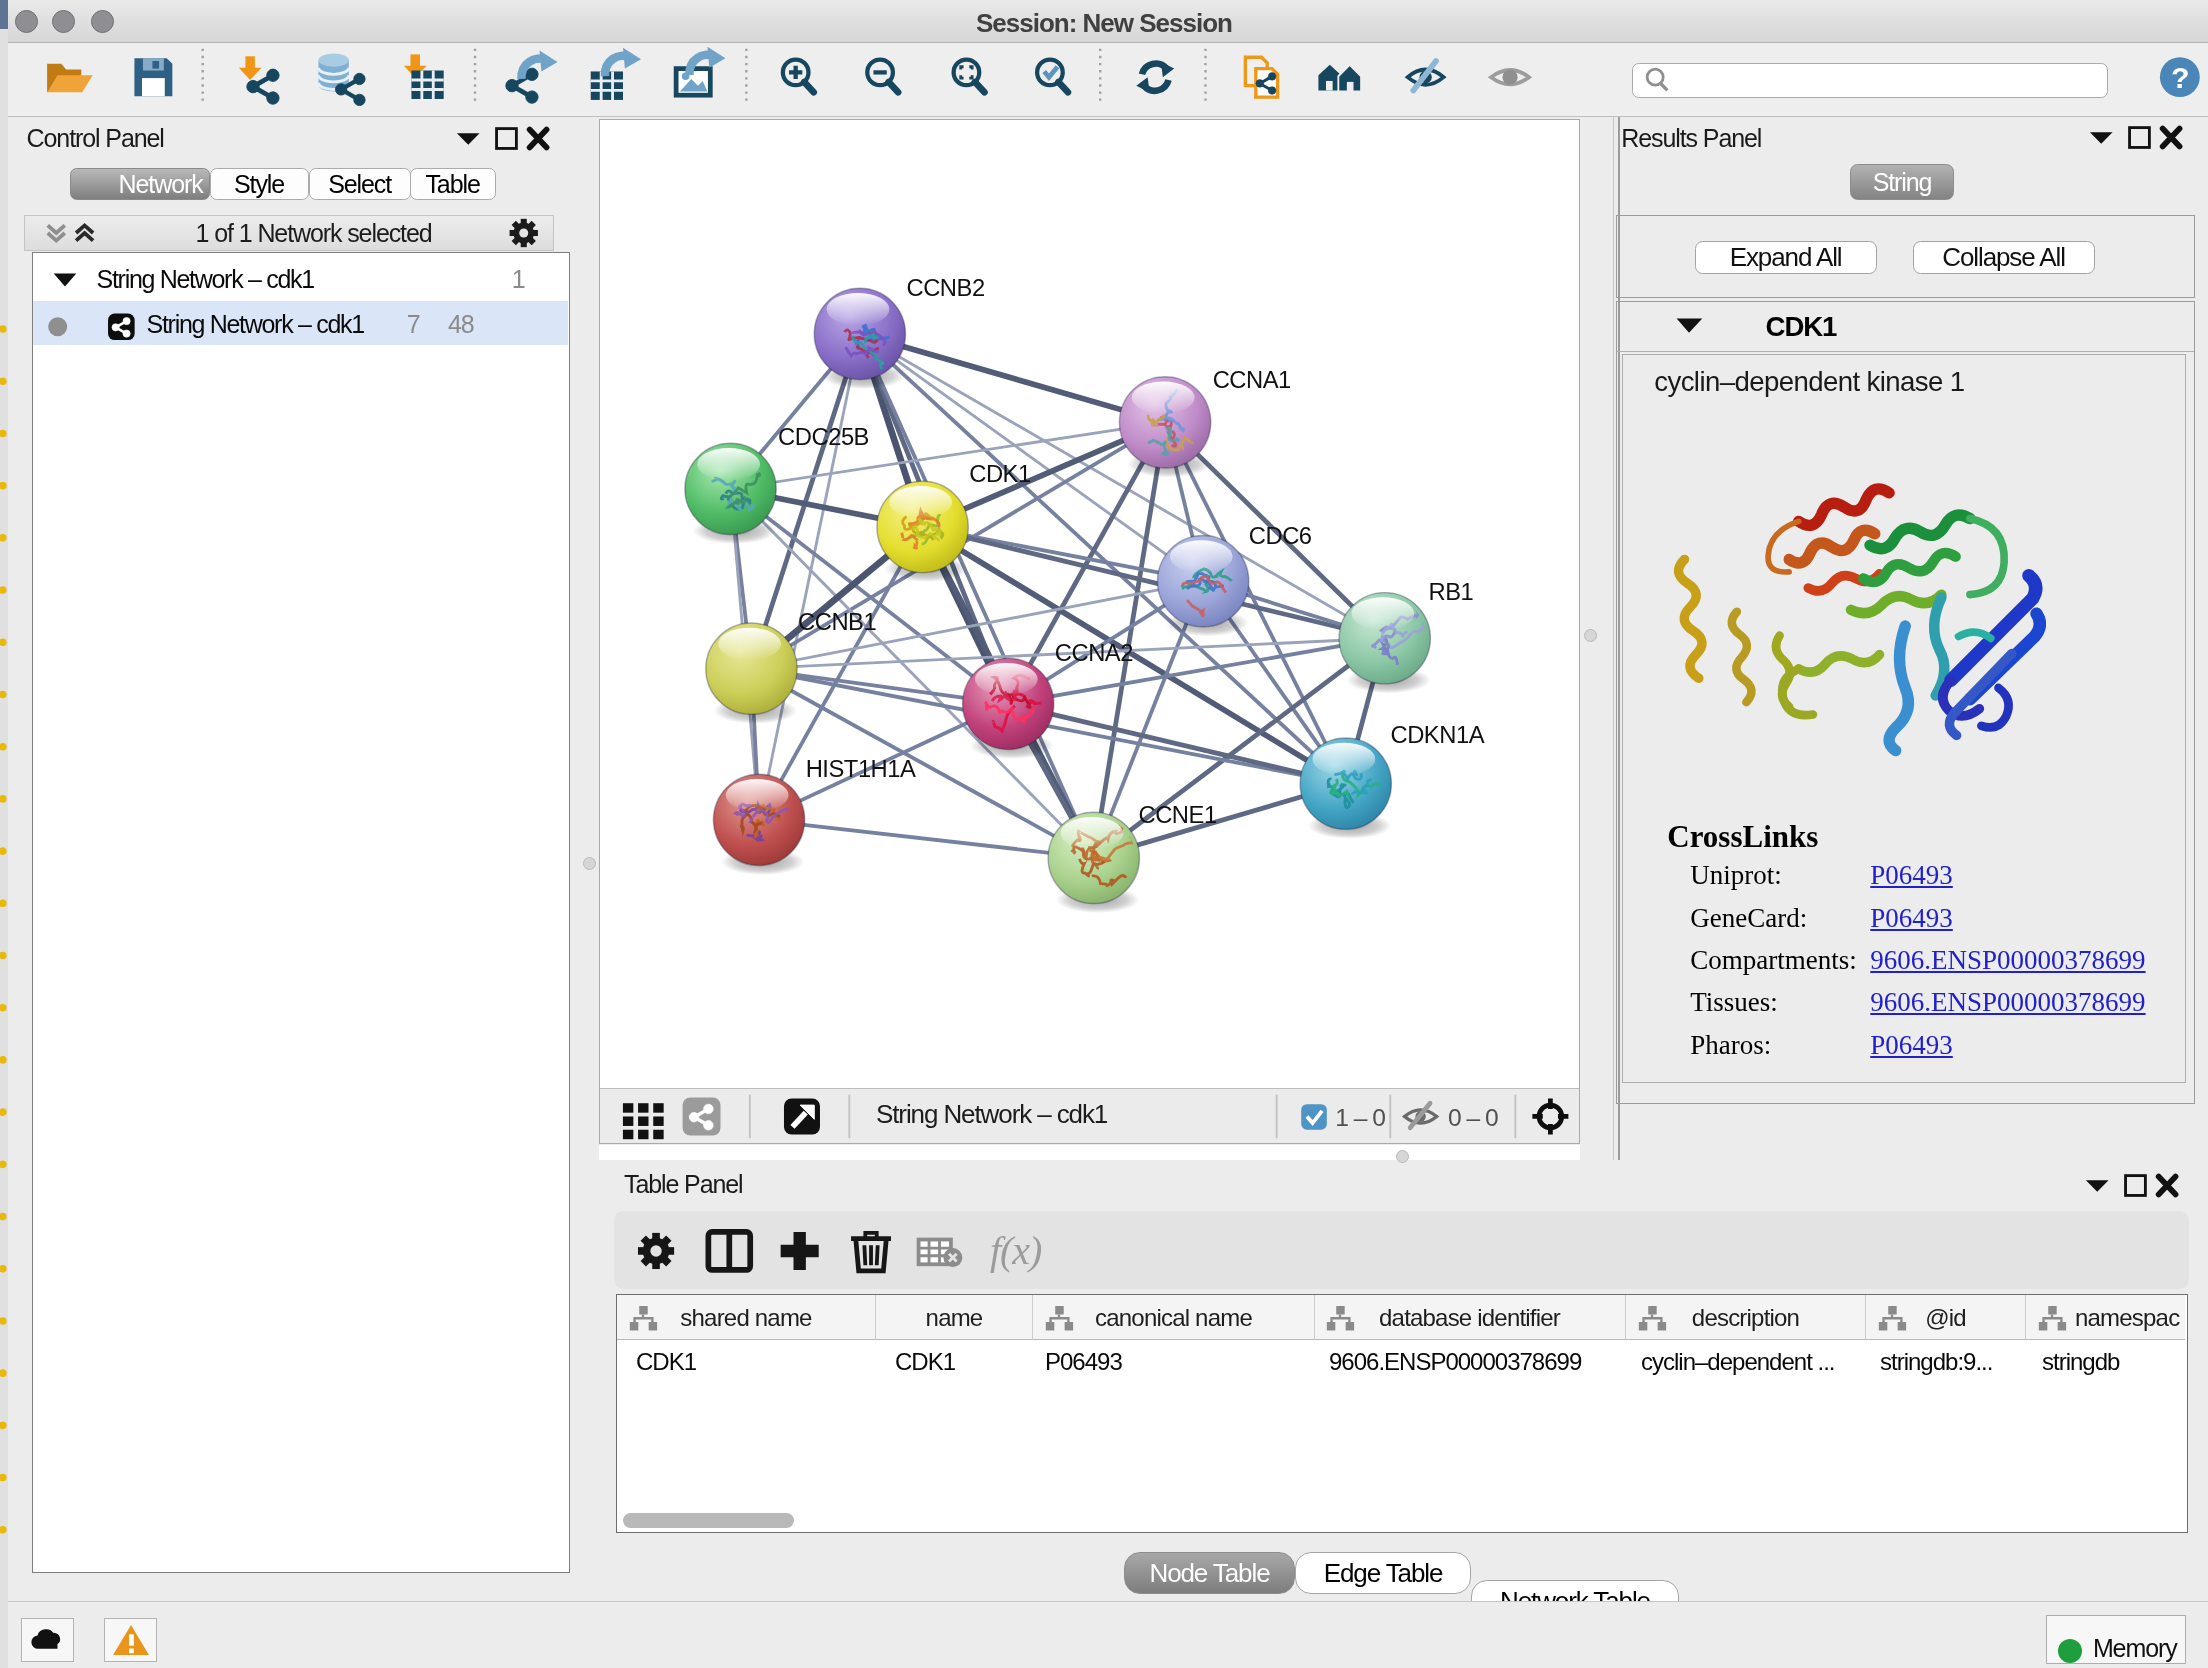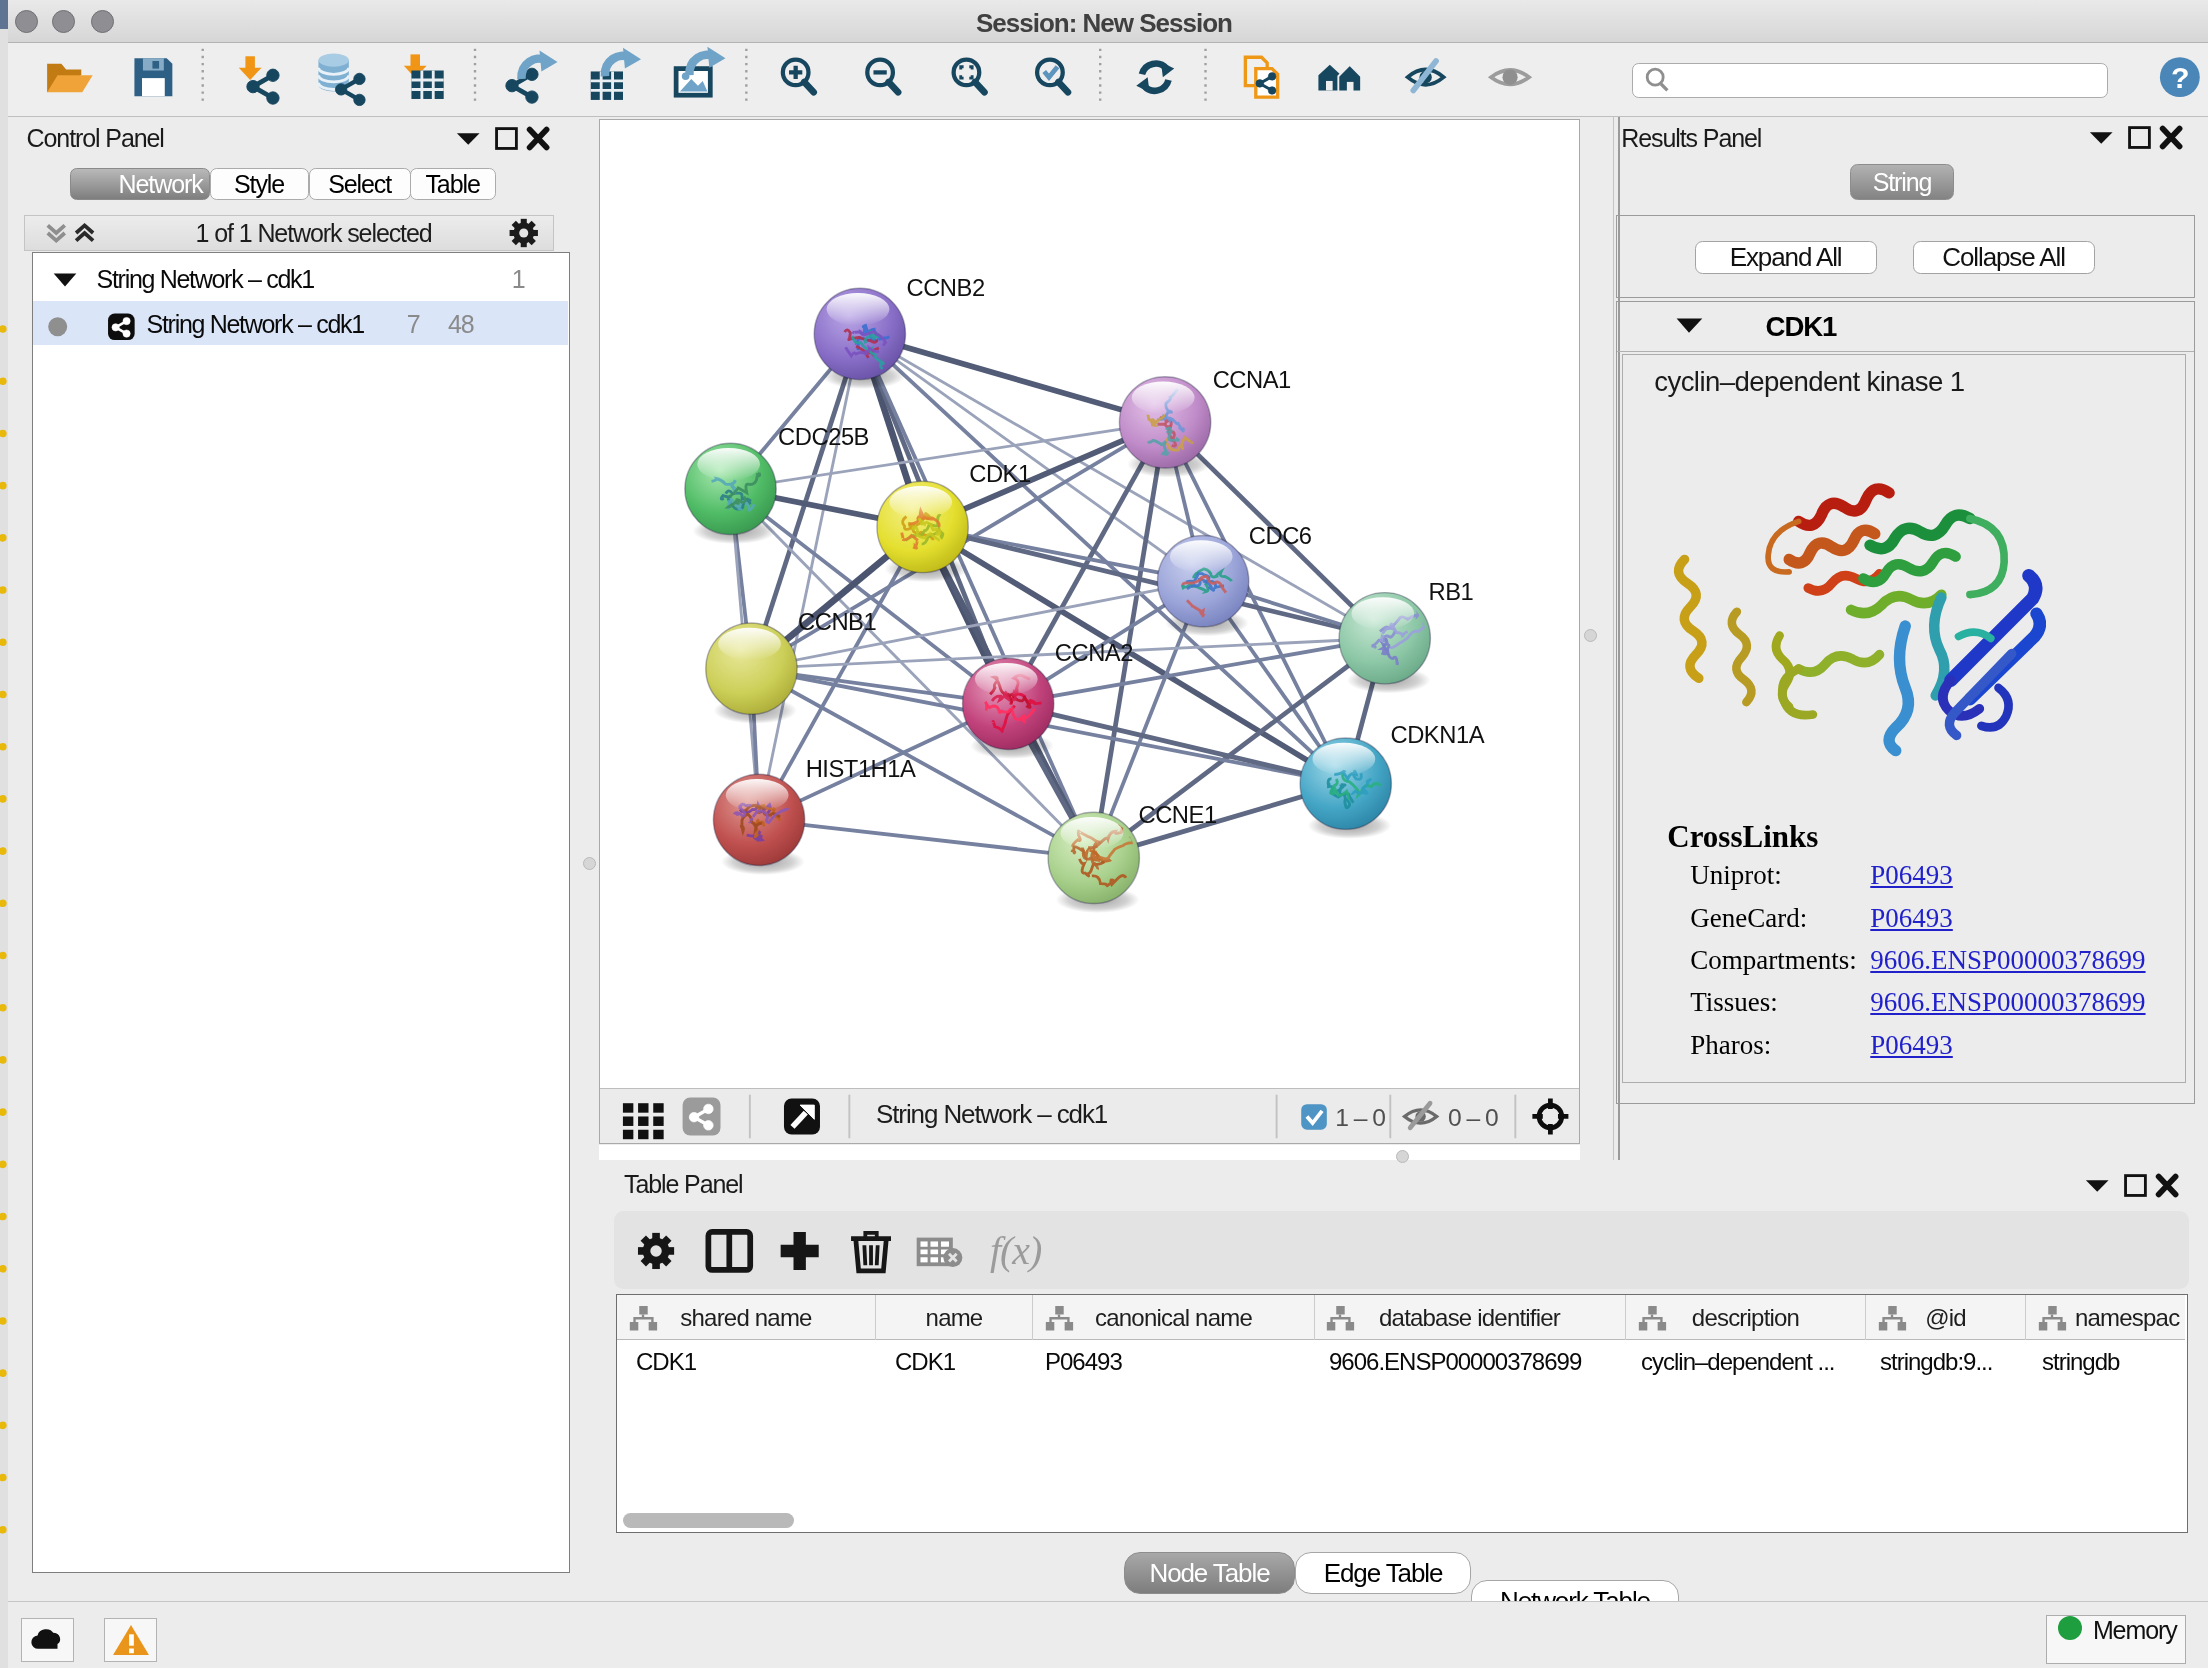--- a/index.html
+++ b/index.html
@@ -832,21 +832,21 @@
     </svg>
   </div>
   <div class="sbtn" style="left:104px;">
     <svg width="40" height="34" viewBox="0 0 42 36">
       <path d="M21,2 L40,34 L2,34 Z" fill="#e9951c"></path>
       <rect x="19" y="12" width="5" height="12" fill="#fff"></rect>
       <rect x="19" y="27" width="5" height="5" fill="#fff"></rect>
     </svg>
   </div>
   <div style="position:absolute;left:2046px;top:13.3px;width:140px;height:49px;background:#f7f7f7;
-       border:1.9px solid #adadad;display:flex;align-items:flex-start;">
+       border:1.9px solid #adadad;display:flex;align-items:flex-end;">
     <div style="width:24px;height:24px;border-radius:50%;background:#1e9e3e;margin-left:11.4px;"></div>
     <div style="font-size:25px;color:#111;margin-left:10.5px;">Memory</div>
   </div>
 </div>
 
 <div class="splitdot" style="left:583px;top:857px;"></div>
 <div class="splitdot" style="left:1584px;top:629px;"></div>
 <div class="splitdot" style="left:1396px;top:1150px;"></div>
 
 <div style="position:absolute;left:0;top:0;width:7.6px;height:1668px;background:#e0e0e0;"></div>

